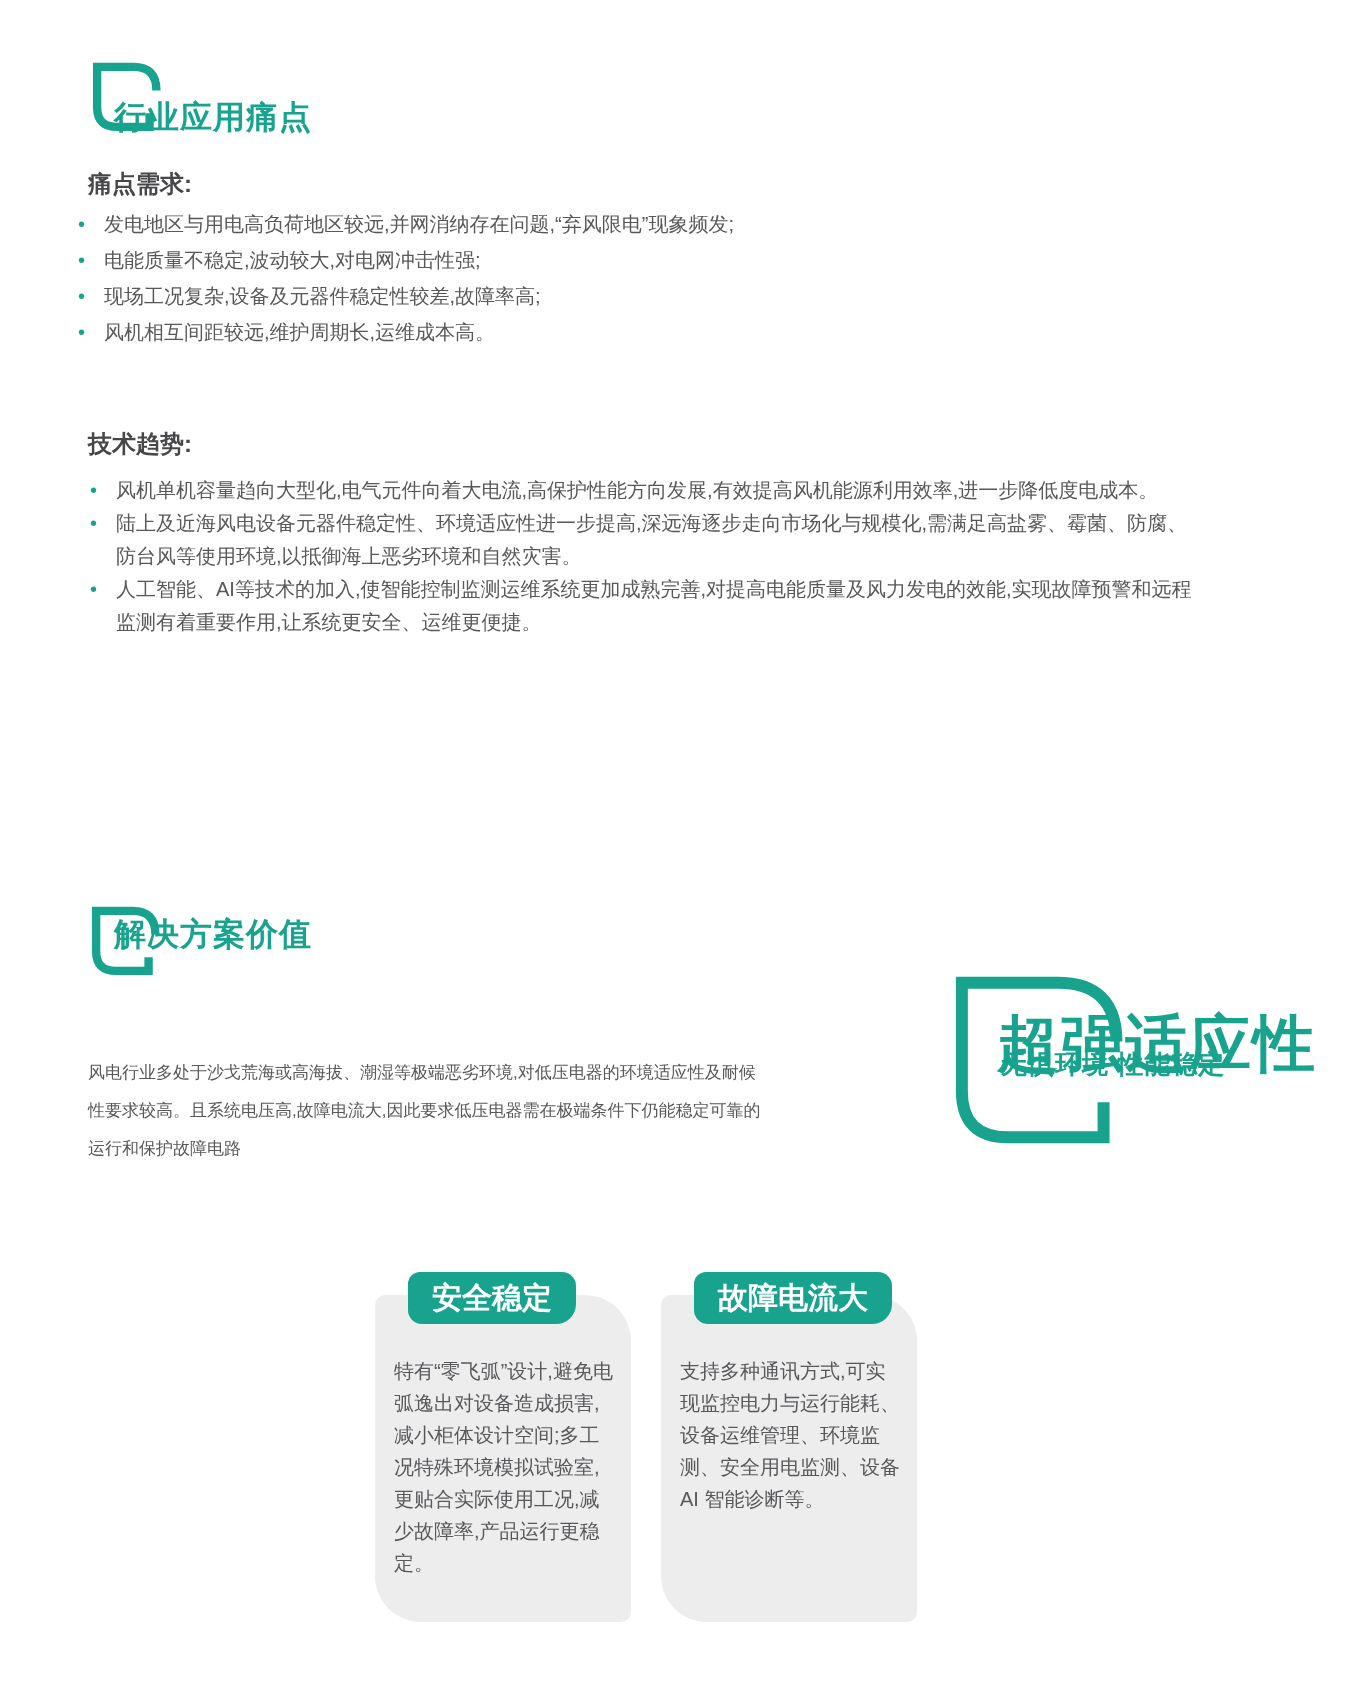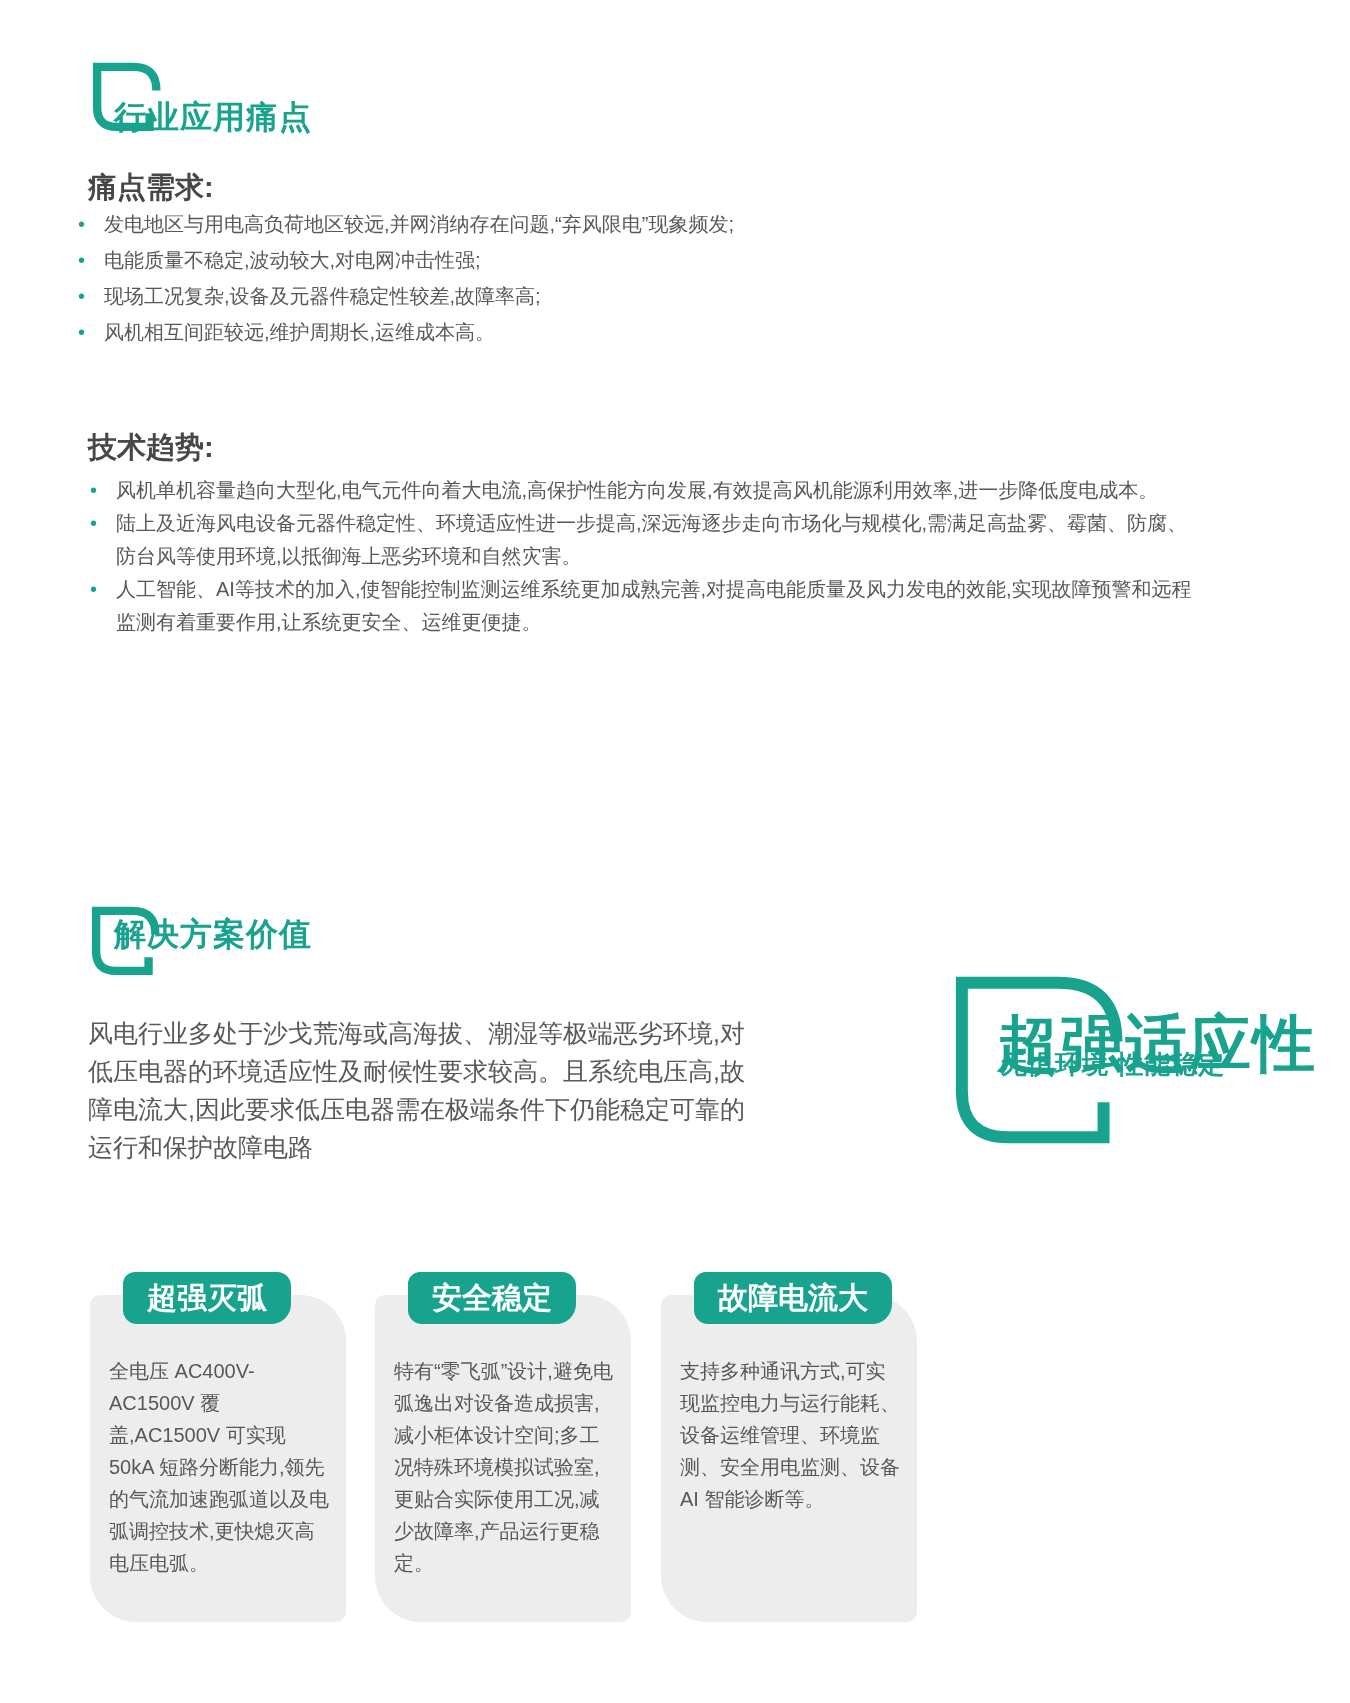--- a/index.html
+++ b/index.html
@@ -27,21 +27,21 @@
   .sec-icon{width:76px;height:85px;}
   .sec-title{
     font-size:32px;
     font-weight:bold;
     color:var(--accent);
     line-height:44px;
     letter-spacing:1px;
     white-space:nowrap;
   }
   .sub-heading{
-    font-size:29px;
+    font-size:24px;
     font-weight:bold;
     color:var(--heading);
     white-space:nowrap;
   }
 
   
   ul.dot-list{list-style:none;}
   ul.dot-list li{
     position:relative;
     padding-left:28px;
@@ -52,23 +52,24 @@
     content:"\2022";
     position:absolute;
     left:2px;
     color:var(--accent);
     font-size:20px;
   }
   ul.pain-list li{line-height:36px;}
   ul.trend-list li{line-height:33px;}
 
   .para{
-    font-size:25px;
+    font-size:17px;
     line-height:38px;
     color:var(--body);
+    margin-top:40px;
   }
 
   
   .feature-title{
     font-size:62px;
     font-weight:bold;
     color:var(--accent);
     line-height:56px;
     letter-spacing:2px;
     white-space:nowrap;
@@ -145,24 +146,20 @@
   <h2 class="abs sec-title" style="left:114px;top:912px;">解决方案价值</h2>
 
   <p class="abs para" style="left:88px;top:1014px;width:676px;">风电行业多处于沙戈荒海或高海拔、潮湿等极端恶劣环境,对低压电器的环境适应性及耐候性要求较高。且系统电压高,故障电流大,因此要求低压电器需在极端条件下仍能稳定可靠的运行和保护故障电路</p>
 
   <svg class="abs" style="left:949px;top:964px;width:184px;height:192px;" viewBox="0 0 100 100" aria-hidden="true">
     <path d="M 91 40 Q 91 8 59 8 L 7 8 L 7 67 Q 7 92 32 92 L 84 92 L 84 73" fill="none" stroke="#17a38e" stroke-width="6.5"></path>
   </svg>
   <div class="abs feature-title" style="left:997px;top:1016px;">超强适应性</div>
   <div class="abs feature-sub" style="left:1001px;top:1048px;text-align:right;">无惧环境 性能稳定</div>
 
-  <div class="card" style="left:90px;">
-    <div class="card-tab">超强灭弧</div>
-    <div class="card-body">全电压 AC400V-AC1500V 覆盖,AC1500V 可实现 50kA 短路分断能力,领先的气流加速跑弧道以及电弧调控技术,更快熄灭高电压电弧。</div>
-  </div>
 
   <div class="card" style="left:375px;">
     <div class="card-tab">安全稳定</div>
     <div class="card-body">特有“零飞弧”设计,避免电弧逸出对设备造成损害,减小柜体设计空间;多工况特殊环境模拟试验室,更贴合实际使用工况,减少故障率,产品运行更稳定。</div>
   </div>
 
   <div class="card" style="left:661px;">
     <div class="card-tab">故障电流大</div>
     <div class="card-body">支持多种通讯方式,可实现监控电力与运行能耗、设备运维管理、环境监测、安全用电监测、设备 AI 智能诊断等。</div>
   </div>

